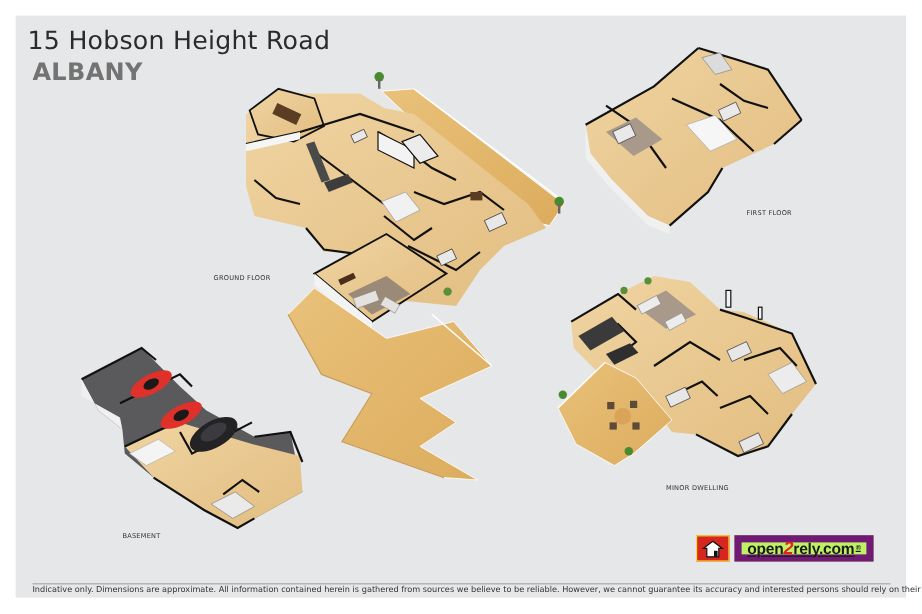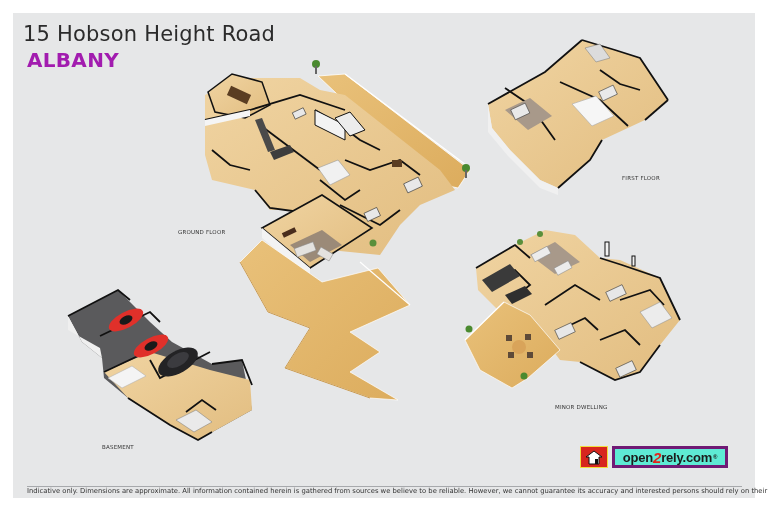--- a/index.html
+++ b/index.html
@@ -1,27 +1,27 @@
 <!DOCTYPE html>
 <html><head>
 <meta charset="utf-8">
 <style>
   html,body{margin:0;padding:0;background:#ffffff;}
   body{width:768px;height:512px;position:relative;overflow:hidden;font-family:"DejaVu Sans","Liberation Sans",sans-serif;}
   .panel{position:absolute;left:13px;top:13px;width:742px;height:485px;background:#e6e7e8;}
   .title{position:absolute;left:23px;top:22px;font-size:21px;color:#2b2b2b;letter-spacing:0.2px;line-height:24px;font-weight:normal;}
-  .subtitle{position:absolute;left:27px;top:48px;font-size:20px;color:#a21caf;font-weight:bold;letter-spacing:0.3px;line-height:24px;}
+  .subtitle{position:absolute;left:27px;top:48px;font-size:20px;color:#737373;font-weight:bold;letter-spacing:0.3px;line-height:24px;}
   .floor-label{position:absolute;font-size:5.5px;color:#333;letter-spacing:0.2px;text-transform:uppercase;}
   .plans{position:absolute;left:0;top:0;width:768px;height:512px;}
   .divider{position:absolute;left:27px;top:486px;width:715px;height:1px;background:#a7a9ac;}
   .disclaimer{position:absolute;left:27px;top:487px;width:720px;font-size:6.8px;color:#333;white-space:nowrap;line-height:9px;}
   .logo{position:absolute;left:580px;top:446px;width:148px;height:22px;display:flex;align-items:center;}
   .logo-mark{width:28px;height:22px;background:#d7261e;border:1px solid #f2dd3c;box-sizing:border-box;position:relative;}
   .logo-mark svg{position:absolute;left:3px;top:3px;}
-  .logo-text{margin-left:4px;height:22px;flex:1;background:#5eead4;border:3px solid #701a75;box-sizing:border-box;display:flex;align-items:center;justify-content:center;font-family:"Liberation Sans",sans-serif;font-weight:bold;font-size:13px;color:#1b1b1b;letter-spacing:-0.2px;}
+  .logo-text{margin-left:4px;height:22px;flex:1;background:#bef264;border:6px solid #701a75;box-sizing:border-box;display:flex;align-items:center;justify-content:center;font-family:"Liberation Sans",sans-serif;font-weight:bold;font-size:13px;color:#1b1b1b;letter-spacing:-0.2px;text-decoration:underline;}
   .logo-text .two{color:#e3231b;font-size:15px;font-style:italic;}
   .logo-text .reg{font-size:6px;vertical-align:top;margin-left:1px;}
 </style>
 </head>
 <body>
 
 <div class="panel"></div>
 
 <div class="title">15 Hobson Height Road</div>
 <div class="subtitle">ALBANY</div>

